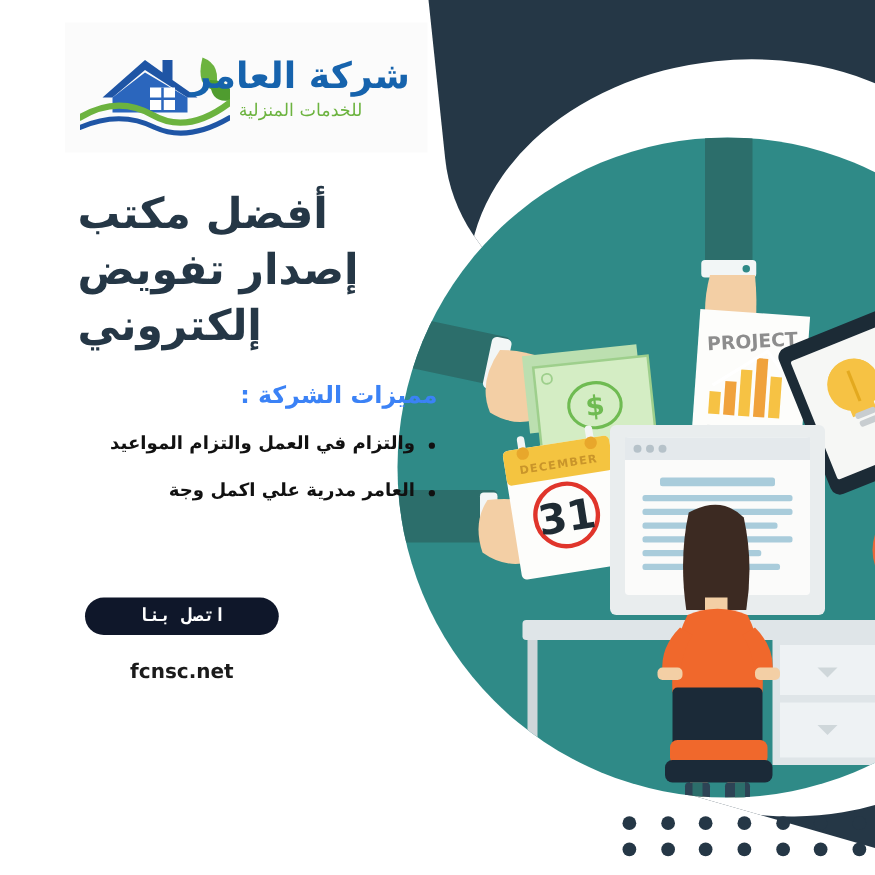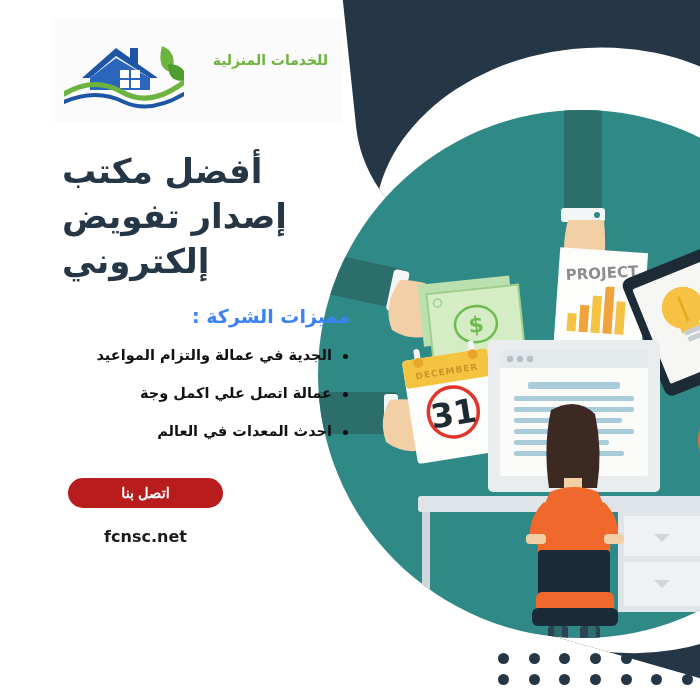--- a/index.html
+++ b/index.html
@@ -56,21 +56,21 @@
     background:#fbfbfb;
   }
   .logo-text-wrap{
     position:absolute;right:14px;top:28px;text-align:right;line-height:1;
   }
   .logo-title{
     font-size:29px;font-weight:700;color:#1663ad;letter-spacing:-1px;
     font-family:"DejaVu Sans","Liberation Sans",sans-serif;
   }
   .logo-sub{
-    margin-top:7px;font-size:14px;font-weight:700;color:#6cb33f;
+    margin-top:7px;font-size:14px;font-weight:400;color:#6cb33f;text-align:center;
   }
   .logo-mark{position:absolute;left:12px;top:14px;width:120px;height:80px;}
 
   
   .headline{
     position:absolute;right:350px;top:126px;width:288px;
     text-align:left;direction:rtl;
     font-size:34px;font-weight:700;line-height:1.32;color:#253746;
     letter-spacing:-0.5px;
     font-family:"DejaVu Sans","Liberation Sans",sans-serif;
@@ -91,24 +91,24 @@
     font-size:14.5px;font-weight:700;color:#111;direction:rtl;
   }
   .features-list li::before{
     content:"";position:absolute;right:2px;top:7px;
     width:5px;height:5px;border-radius:50%;background:#111;
   }
 
   
   .cta-btn{
     position:absolute;left:68px;top:478px;width:155px;height:30px;
-    background:#b91c1c;border-radius:16px;border:none;
+    background:#0f172a;border-radius:16px;border:none;
     color:#ffffff;font-size:14.5px;font-weight:700;
     display:flex;align-items:center;justify-content:center;
-    font-family:Liberation Sans, sans-serif;cursor:pointer;
+    font-family:Liberation Mono, monospace;cursor:pointer;
     direction:rtl;
   }
   .website{
     position:absolute;left:68px;top:515px;width:155px;text-align:center;
     font-size:16px;font-weight:700;color:#1b1b1b;direction:ltr;margin-top:12px;
   }
 
   
   svg{display:block;}
 </style>
@@ -301,29 +301,29 @@
         </g>
 
         <path d="M98 14 q16 6 10 26 q-16 -2 -10 -26z" fill="#6cb33f"></path>
         <path d="M104 32 q18 0 18 16 q-18 4 -18 -16z" fill="#4f9c2f"></path>
 
         <path d="M0 62 q30 -18 58 -2 q28 16 62 -10" stroke="#6cb33f" stroke-width="5" fill="none" stroke-linecap="round"></path>
         <path d="M0 70 q32 -14 60 0 q26 12 60 -8" stroke="#1f55a5" stroke-width="4" fill="none" stroke-linecap="round"></path>
       </svg>
     </div>
     <div class="logo-text-wrap">
+      <div class="logo-title">شركة العامر</div>
       <div class="logo-sub">للخدمات المنزلية</div>
     </div>
   </div>
 
   <h1 class="headline">أفضل مكتب إصدار تفويض إلكتروني</h1>
 
   <div class="features-title">مميزات الشركة :</div>
   <ul class="features-list">
-    <li>الجدية في عمالة والتزام المواعيد</li>
-    <li>عمالة اتصل علي اكمل وجة</li>
-    <li>احدث المعدات في العالم</li>
+    <li>والتزام في العمل والتزام المواعيد</li>
+    <li>العامر مدرية علي اكمل وجة</li>
   </ul>
 
   <button class="cta-btn">اتصل بنا</button>
   <div class="website">fcnsc.net</div>
 
 </div>
 
 </body></html>

